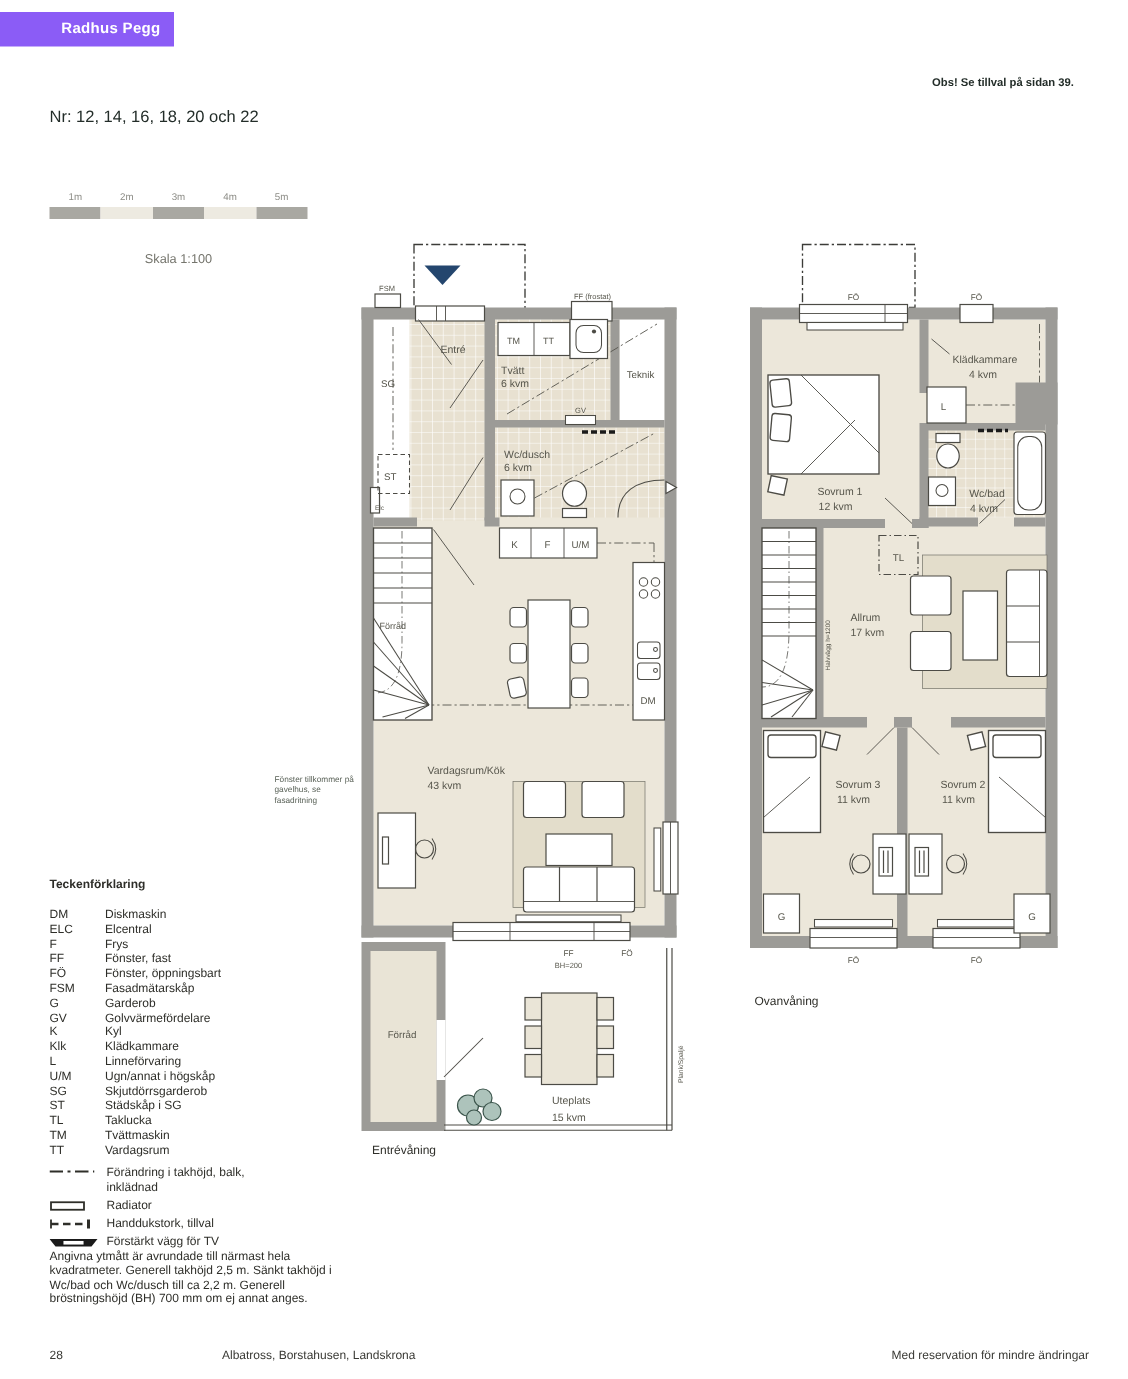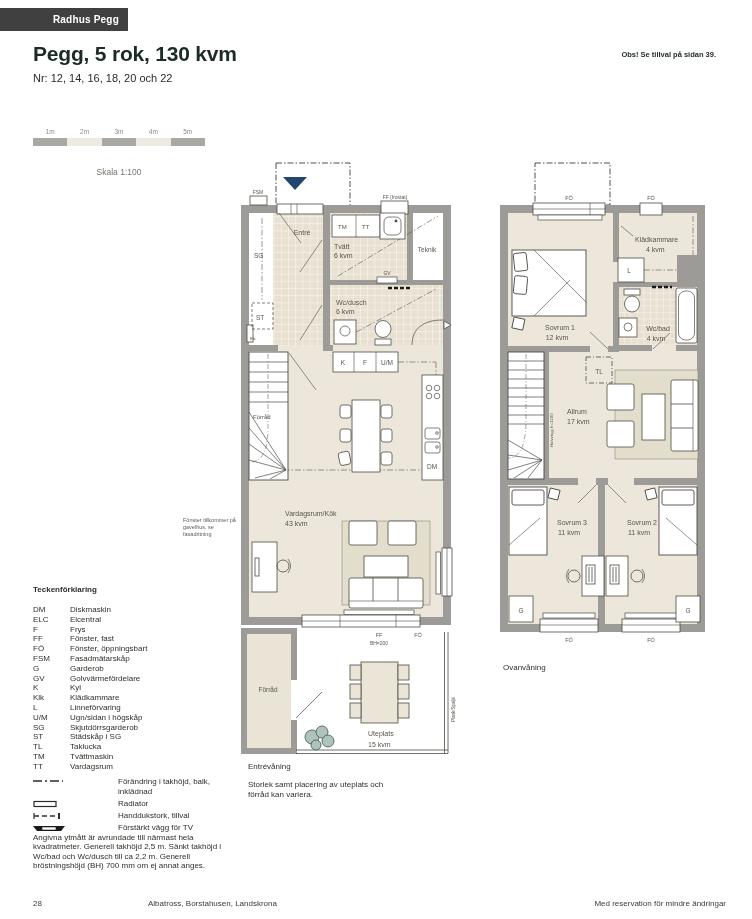--- a/index.html
+++ b/index.html
@@ -1,19 +1,19 @@
 <!DOCTYPE html>
 <html><head>
 <meta charset="utf-8">
 <style>
   html,body{margin:0;padding:0;background:#fff;}
   .page{position:relative;width:752px;height:919px;background:#ffffff;
         font-family:"Liberation Sans",sans-serif;overflow:hidden;}
   .abs{position:absolute;}
-  .badge{left:0;top:8px;width:128px;height:23px;background:#404040;color:#fff;
+  .badge{left:0;top:8px;width:116px;height:23px;background:#8b5cf6;color:#fff;
          display:flex;align-items:center;justify-content:flex-end;padding-right:9px;
          box-sizing:border-box;font-size:10px;font-weight:bold;letter-spacing:.2px;}
   .title{left:33px;top:42px;font-size:21px;font-weight:bold;color:#1c2b26;letter-spacing:-.2px;margin:0;}
   .subtitle{left:33px;top:72px;font-size:11px;color:#232d29;}
   .obs{top:50px;right:36px;font-size:7.5px;color:#232d29;font-weight:bold;}
   
   .scalebar{left:33px;top:128px;width:172px;}
   .scale-labels{display:flex;}
   .scale-labels span{width:34.4px;text-align:center;font-size:6.5px;color:#8b8b85;}
   .scale-seg{display:flex;margin-top:3px;}
@@ -24,39 +24,38 @@
   .annotation{left:183px;top:517px;width:54px;font-size:5.5px;line-height:7px;color:#5a6258;}
   .floorlabel{font-size:8px;color:#2f2f2a;}
   .plan1-note{left:248px;top:780px;width:152px;font-size:8px;line-height:9.5px;color:#2f2f2a;}
   
   .legend{left:33px;top:585px;width:200px;font-size:8px;color:#2e2e29;}
   .legend-title{font-weight:bold;font-size:8px;margin-bottom:11px;}
   .legend-row{display:flex;line-height:9.8px;}
   .legend-abbr{width:37px;flex:none;}
   
   .symbols{left:33px;top:777px;width:210px;font-size:8px;color:#2e2e29;}
-  .sym-row{display:flex;align-items:flex-start;margin-bottom:2.5px;gap:47px;}
+  .sym-row{display:flex;align-items:flex-start;margin-bottom:2.5px;}
   .sym-glyph{width:38px;flex:none;padding-top:1px;}
   .sym-label{line-height:9.5px;width:120px;}
   .footnote{left:33px;top:833px;width:206px;font-size:8px;line-height:9.3px;color:#2e2e29;}
   .footer-num{left:33px;top:899px;font-size:8px;color:#3a3a35;}
   .footer-center{left:148px;top:899px;font-size:8px;color:#3a3a35;}
   .footer-right{top:899px;right:26px;font-size:8px;color:#3a3a35;}
   svg{position:absolute;}
   svg text{font-family:"Liberation Sans",sans-serif;fill:#57564c;}
 </style>
 </head>
 <body>
 
 <div class="page">
 
   <div class="abs badge">
     <span>Radhus Pegg</span>
   </div>
-  <h1 class="abs title">Pegg, 5 rok, 130 kvm</h1>
   <div class="abs subtitle">Nr: 12, 14, 16, 18, 20 och 22</div>
   <div class="abs obs">Obs! Se tillval på sidan 39.</div>
 
   <div class="abs scalebar">
     <div class="scale-labels">
       <span>1m</span>
       <span>2m</span>
       <span>3m</span>
       <span>4m</span>
       <span>5m</span>
@@ -447,21 +446,20 @@
         <line x1="616" y1="567" x2="616" y2="582"></line>
       <circle cx="637" cy="576" r="6" fill="none"></circle>
       <path d="M642 569 Q647 576 642 583" fill="none" stroke-width="0.7"></path>
     </g>
     <rect x="676" y="596" width="24" height="26" fill="#ffffff" stroke="#4c4b45" stroke-width="0.8"></rect>
     <text x="688" y="613" font-size="6.5" text-anchor="middle">G</text>
   </svg>
 
   <div class="abs annotation">Fönster tillkommer på gavelhus, se fasadritning</div>
   <div class="abs floorlabel" style="left:248px;top:762px">Entrévåning</div>
-  <div class="abs plan1-note">Storlek samt placering av uteplats och förråd kan variera.</div>
   <div class="abs floorlabel" style="left:503px;top:663px">Ovanvåning</div>
 
   <div class="abs legend">
     <div class="legend-title">Teckenförklaring</div>
     <div class="legend-row">
         <span class="legend-abbr">DM</span>
         <span>Diskmaskin</span>
       </div>
     <div class="legend-row">
         <span class="legend-abbr">ELC</span>
@@ -498,21 +496,21 @@
     <div class="legend-row">
         <span class="legend-abbr">Klk</span>
         <span>Klädkammare</span>
       </div>
     <div class="legend-row">
         <span class="legend-abbr">L</span>
         <span>Linneförvaring</span>
       </div>
     <div class="legend-row">
         <span class="legend-abbr">U/M</span>
-        <span>Ugn/sidan i högskåp</span>
+        <span>Ugn/annat i högskåp</span>
       </div>
     <div class="legend-row">
         <span class="legend-abbr">SG</span>
         <span>Skjutdörrsgarderob</span>
       </div>
     <div class="legend-row">
         <span class="legend-abbr">ST</span>
         <span>Städskåp i SG</span>
       </div>
     <div class="legend-row">

